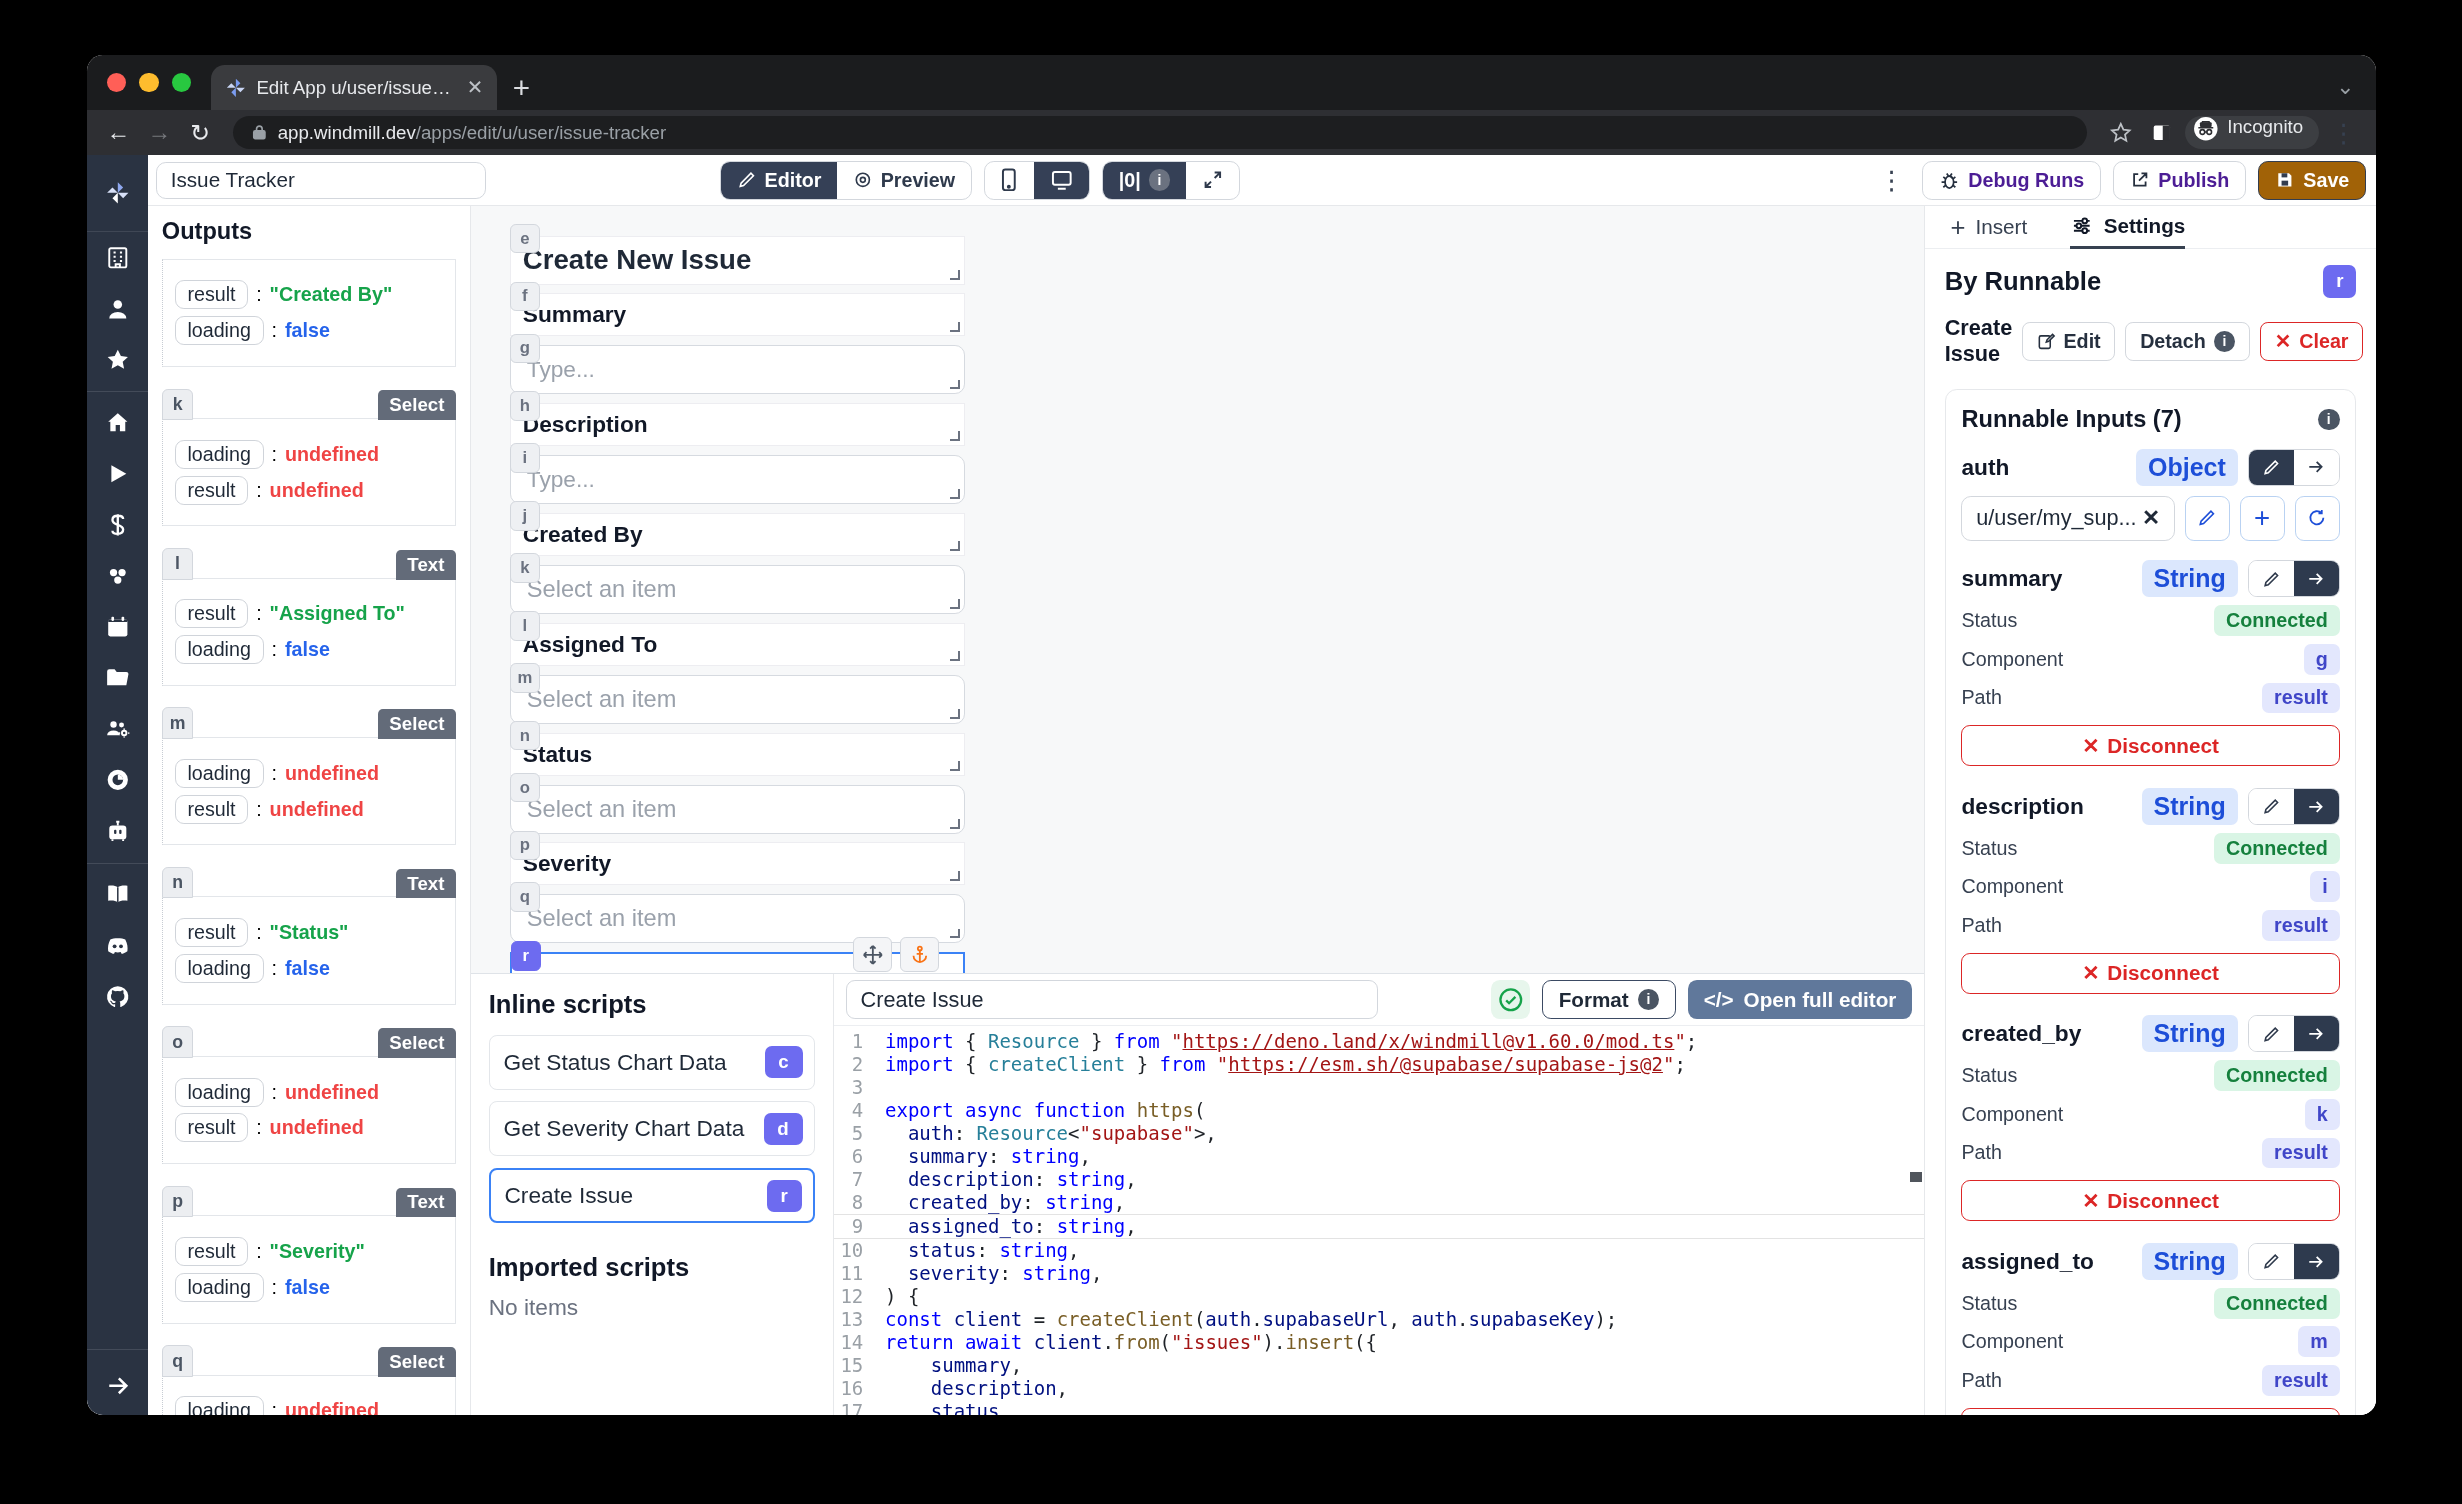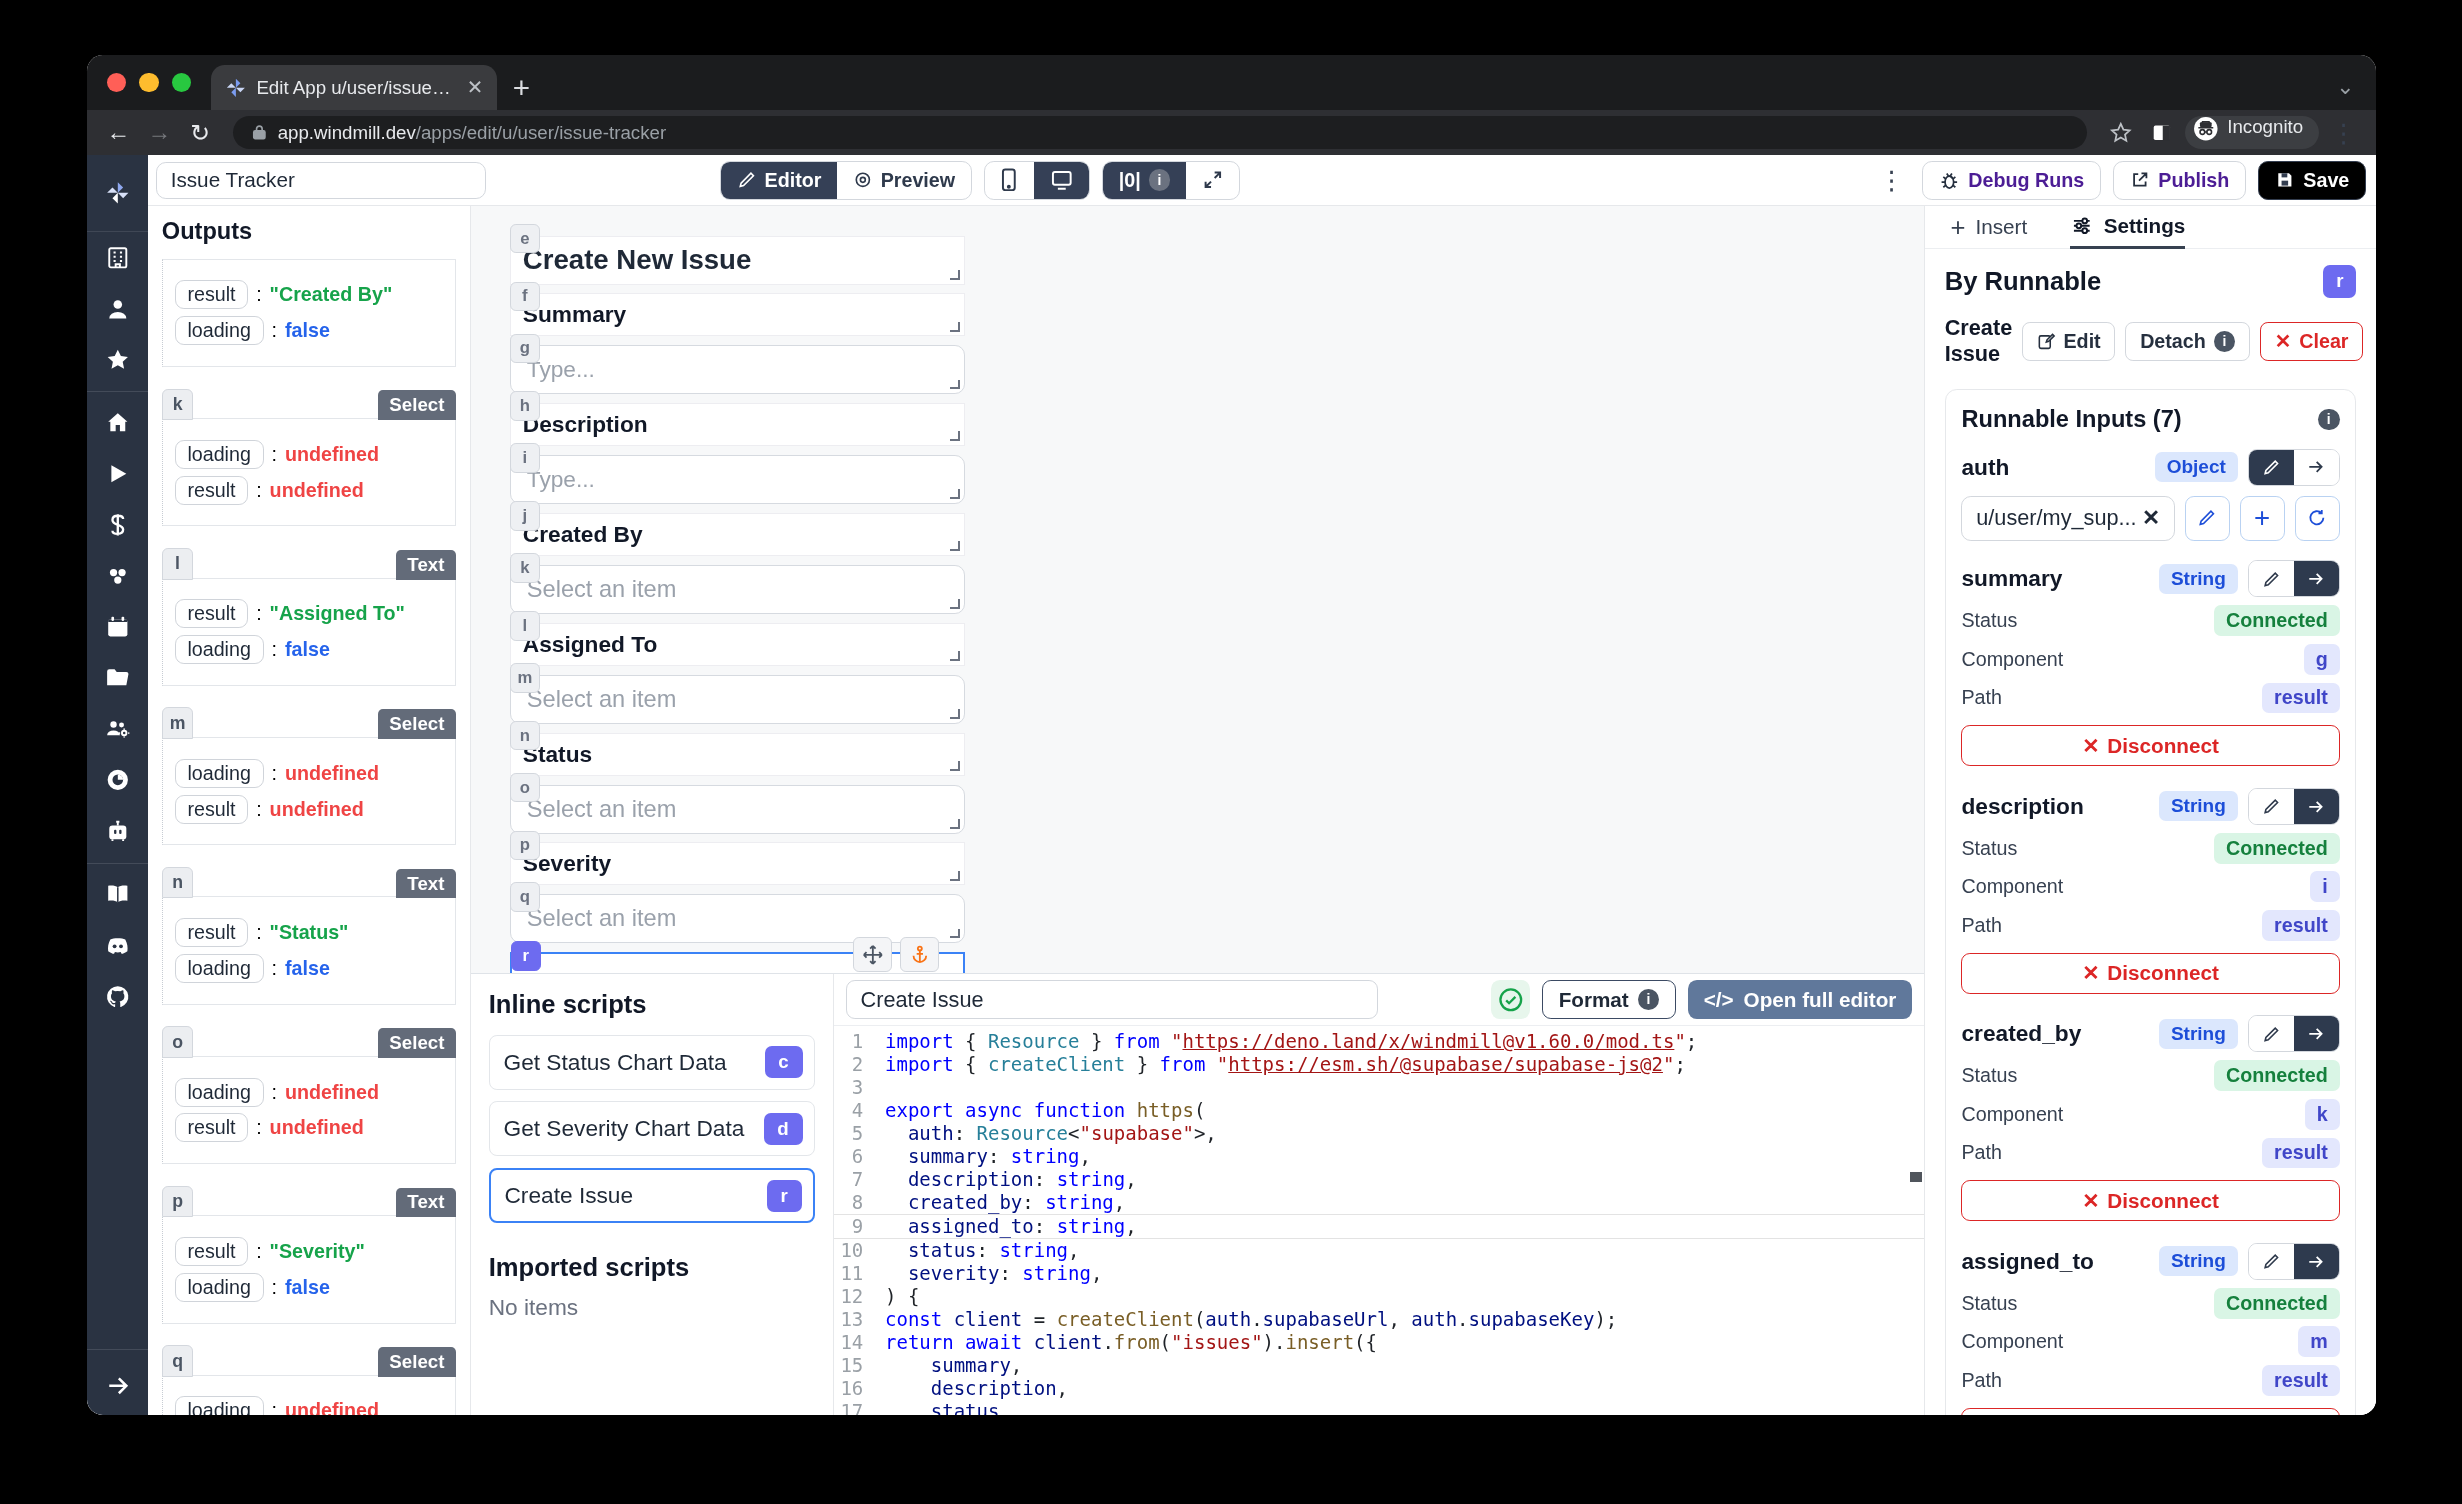--- a/index.html
+++ b/index.html
@@ -34,21 +34,21 @@
   .rail svg { width:25.6px; height:25.6px; }
 
   .main { flex:1; display:flex; flex-direction:column; min-width:0; }
   .appheader { height:51px; border-bottom:1px solid #e6e8eb; display:flex; align-items:center; padding:0 9.9px 0 7.9px; gap:11.8px; flex:none; background:#fff; }
   .name-input { width:330px; height:37px; border:1px solid #d3d7dd; border-radius:9.9px; font-size:20.7px; padding:0 13.8px; color:#1f2937; font-family:inherit; }
   .sp1 { flex:0.9; } .sp2 { flex:2.6; }
   .seg { display:flex; border:1px solid #d3d7dd; border-radius:9.9px; overflow:hidden; height:39px; background:#fff; }
   .seg > div { display:flex; align-items:center; gap:7.9px; padding:0 15.8px; font-size:19.7px; font-weight:bold; color:#2f3a4c; }
   .seg > div.on { background:#354056; color:#fff; }
   .hbtn { height:39px; border:1px solid #d3d7dd; border-radius:9.9px; background:#fff; display:flex; align-items:center; gap:8.9px; padding:0 15.8px; font-size:19.7px; font-weight:bold; color:#4c1d95; }
-  .hbtn.dark { background:#000000; color:#fff; border-color:#333d4f; }
+  .hbtn.dark { background:#a16207; color:#fff; border-color:#333d4f; }
   .dots { font-size:25.6px; color:#374151; letter-spacing:0; padding:0 5.9px; }
   .infodot { width:21.7px; height:21.7px; border-radius:50%; background:#4b5563; color:#fff; font-size:13.8px; display:inline-flex; align-items:center; justify-content:center; font-weight:bold; }
 
   .appbody { flex:1; display:flex; min-height:0; }
 
   
   .outputs { width:323px; border-right:1px solid #e6e8eb; padding:11.8px 13.8px; overflow:hidden; flex:none; background:#fff; }
   .outputs h2 { font-size:23.6px; color:#111827; margin-bottom:13.8px; }
   .ocard-wrap { margin-bottom:21.7px; }
   .obadges { display:flex; justify-content:space-between; align-items:flex-end; margin-bottom:-2px; position:relative; z-index:2; }
@@ -115,21 +115,21 @@
   .rchip { width:33px; height:33px; background:#6d6bf0; border-radius:6.9px; color:#fff; font-weight:bold; font-size:18.7px; display:flex; align-items:center; justify-content:center; }
   .runrow { display:flex; align-items:center; gap:9.9px; margin-bottom:21.7px; }
   .runname { font-size:21.7px; font-weight:bold; color:#111827; flex:1; }
   .rbtn { height:39px; border:1px solid #d3d7dd; border-radius:7.9px; background:#fff; display:flex; align-items:center; gap:7.9px; padding:0 13.8px; font-size:19.7px; font-weight:bold; color:#26303f; }
   .rbtn.red { border:1.5px solid #dc2626; color:#dc2626; }
   .inputscard { border:1px solid #e6e8eb; border-radius:11.8px; padding:15.8px 15.8px 0 15.8px; height:100%; overflow:hidden; }
   .ichead { display:flex; justify-content:space-between; align-items:center; margin-bottom:15.8px; }
   .ichead h3 { font-size:23.6px; color:#111827; }
   .fieldhead { display:flex; align-items:center; gap:9.9px; margin:3.9px 0 7.9px 0; }
   .fieldname { font-size:22.7px; font-weight:bold; color:#111827; flex:1; }
-  .typechip { background:#dbe7fd; color:#1d4ed8; font-weight:bold; font-size:19px; border-radius:6.9px; padding:3.9px 11.8px;margin-left:16px; }
+  .typechip { background:#dbe7fd; color:#1d4ed8; font-weight:bold; font-size:25px; border-radius:6.9px; padding:3.9px 11.8px;margin-left:16px; }
   .tgl { display:flex; border:1px solid #d3d7dd; border-radius:8.9px; overflow:hidden; height:37px; }
   .tgl > div { width:45px; display:flex; align-items:center; justify-content:center; background:#fff; color:#2f3a4c; }
   .tgl > div.on { background:#2e3a4e; color:#fff; }
   .frow { display:flex; justify-content:space-between; align-items:center; margin:7.9px 0; font-size:19.7px; color:#374151; }
   .conn { background:#d9f5e5; color:#15803d; font-weight:bold; border-radius:6.9px; padding:3.9px 11.8px; font-size:19.7px; }
   .lchip { background:#e3e7fd; color:#4046c8; font-weight:bold; border-radius:6.9px; padding:3.9px 11.8px; font-size:19.7px; }
   .disc { border:1.5px solid #dc2626; color:#dc2626; border-radius:8.9px; height:41px; display:flex; align-items:center; justify-content:center; gap:7.9px; font-size:20.7px; font-weight:bold; margin:11.8px 0 21.7px 0; background:#fff; }
   .resrow { display:flex; gap:9.9px; align-items:center; margin:9.9px 0 19.7px 0; }
   .resinput { flex:1; height:45px; border:1px solid #d3d7dd; border-radius:9.9px; display:flex; align-items:center; justify-content:space-between; padding:0 13.8px; font-size:21.7px; color:#1f2937; }
   .sqbtn { width:45px; height:45px; border:1px solid #b9d2f2; border-radius:8.9px; display:flex; align-items:center; justify-content:center; color:#1d4ed8; background:#fff; }

